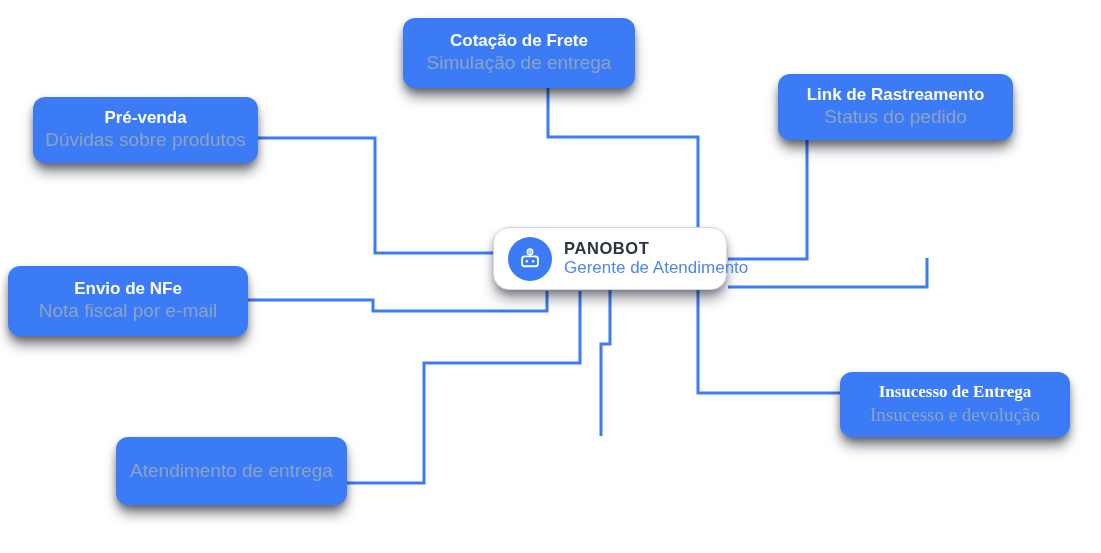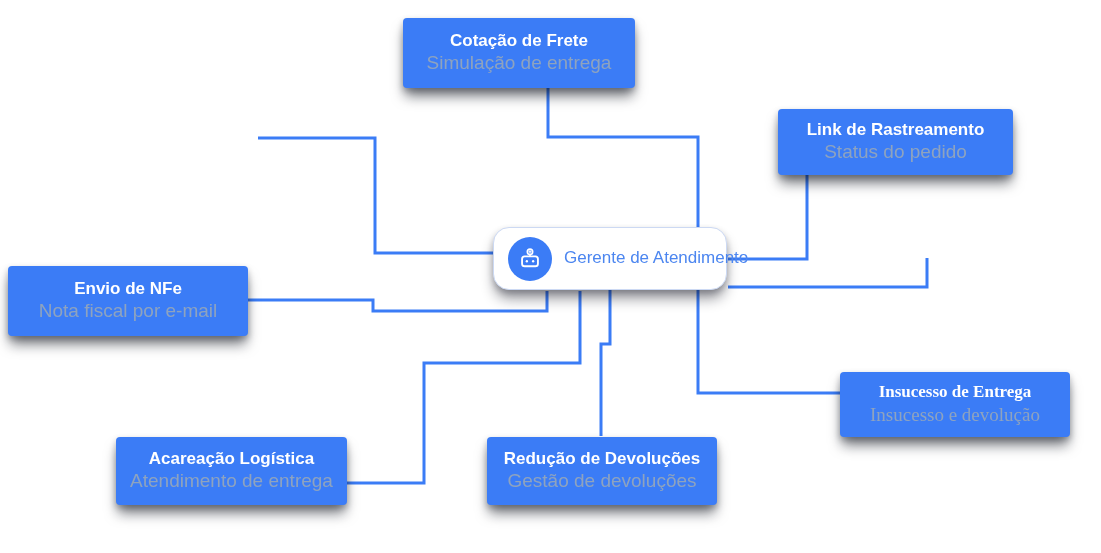--- a/index.html
+++ b/index.html
@@ -13,21 +13,21 @@
   .edges{position:absolute;left:0;top:0;width:1101px;height:553px;}
   .edges polyline{
     fill:none;
     stroke:#3b7cf6;
     stroke-width:3;
     stroke-linejoin:miter;
   }
   .node{
     position:absolute;
     background:#3b7cf6;
-    border-radius:4px;
+    border-radius:12px;
     display:flex;flex-direction:column;
     align-items:center;justify-content:center;
     gap:3px;
     box-shadow:0 10px 13px -2px rgba(8,12,24,0.55), 0 3px 6px rgba(8,12,24,0.25);
     cursor:pointer;
   }
   .node-title{
     color:#ffffff;
     font-size:17px;font-weight:700;
     line-height:1.1;
@@ -84,56 +84,56 @@
     <polyline points="346,483 424,483 424,363 580,363 580,291"></polyline>
     <polyline points="610,290 610,344 601,344 601,436"></polyline>
     <polyline points="698,290 698,393 841,393"></polyline>
   </svg>
 
   <div class="node" style="left:403px;top:18px;width:232px;height:70px;">
     <div class="node-title">Cotação de Frete</div>
     <div class="node-subtitle">Simulação de entrega</div>
   </div>
 
-  <div class="node" style="left:778px;top:74px;width:235px;height:66px;margin-top:35px;">
+  <div class="node" style="left:778px;top:74px;width:235px;height:66px;">
     <div class="node-title">Link de Rastreamento</div>
     <div class="node-subtitle">Status do pedido</div>
   </div>
 
+  <div class="node" style="left:33px;top:97px;width:225px;height:66px;">
+    <div class="node-title">Pré-venda</div>
+    <div class="node-subtitle">Dúvidas sobre produtos</div>
+  </div>
 
 
   <div class="node" style="left:8px;top:266px;width:240px;height:70px;">
     <div class="node-title">Envio de NFe</div>
     <div class="node-subtitle">Nota fiscal por e-mail</div>
   </div>
 
   <div class="node" style="left:840px;top:372px;width:230px;height:65px;font-family:Liberation Serif, serif;">
     <div class="node-title">Insucesso de Entrega</div>
     <div class="node-subtitle">Insucesso e devolução</div>
   </div>
 
   <div class="node" style="left:116px;top:437px;width:231px;height:68px;">
-    <div class="node-title">Acareação Logística</div>
     <div class="node-subtitle">Atendimento de entrega</div>
   </div>
 
-  <div class="node" style="left:487px;top:437px;width:230px;height:68px;">
-    <div class="node-title">Redução de Devoluções</div>
-    <div class="node-subtitle">Gestão de devoluções</div>
-  </div>
 
   <div class="center-card">
     <div class="bot-circle">
       <svg width="28" height="28" viewBox="0 0 24 24" xmlns="http://www.w3.org/2000/svg">
         <circle cx="12" cy="5.8" r="2.3" fill="none" stroke="#ffffff" stroke-width="1.4"></circle>
         <path d="M12 4.8v2M11 5.8h2" stroke="#ffffff" stroke-width="0.9" stroke-linecap="round"></path>
         <path d="M12 8.1v1.7" stroke="#ffffff" stroke-width="1.4"></path>
         <rect x="5.2" y="9.8" width="13.6" height="8.4" rx="2.2" fill="none" stroke="#ffffff" stroke-width="1.6"></rect>
         <circle cx="9.3" cy="13.9" r="1" fill="#ffffff"></circle>
         <circle cx="14.7" cy="13.9" r="1" fill="#ffffff"></circle>
       </svg>
     </div>
     <div class="center-text">
+      <div class="center-title">PANOBOT</div>
       <div class="center-subtitle">Gerente de Atendimento</div>
     </div>
   </div>
 
 </div>
 
 </body></html>

